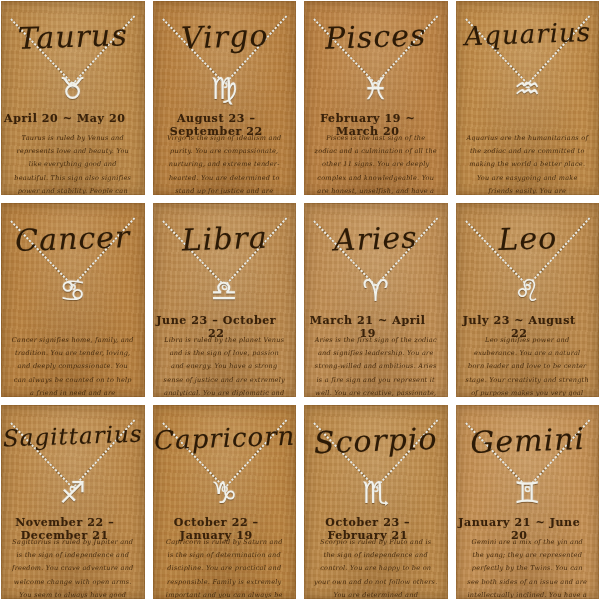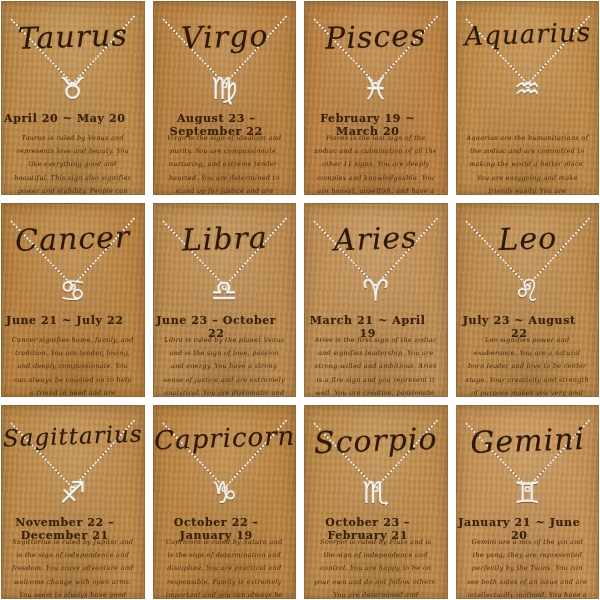--- a/index.html
+++ b/index.html
@@ -105,21 +105,20 @@
   </figure>
 
   <figure class="card" style="background-color: rgb(185, 130, 64);">
     <svg class="chain" viewBox="0 0 143 192" preserveAspectRatio="none">
       <path class="chain-shadow" d="M9,17 L71.5,82 M134,14 L71.5,82"></path>
       <path class="chain-line" d="M9,17 L71.5,82 M134,14 L71.5,82"></path>
       <circle class="bail" cx="71.5" cy="83" r="2.4"></circle>
     </svg>
     <div class="title" style="font-size: 30px;">Cancer</div>
     <div class="pendant">♋</div>
-    <div class="dates">June 21 ~ July 22</div>
     <p class="desc">Cancer signifies home, family, and tradition. You are tender, loving, and deeply compassionate. You can always be counted on to help a friend in need and are protective of those around you.</p>
   </figure>
 
   <figure class="card" style="background-color: rgb(188, 138, 78);">
     <svg class="chain" viewBox="0 0 143 192" preserveAspectRatio="none">
       <path class="chain-shadow" d="M9,17 L71.5,82 M134,14 L71.5,82"></path>
       <path class="chain-line" d="M9,17 L71.5,82 M134,14 L71.5,82"></path>
       <circle class="bail" cx="71.5" cy="83" r="2.4"></circle>
     </svg>
     <div class="title" style="font-size: 30px;">Libra</div>

